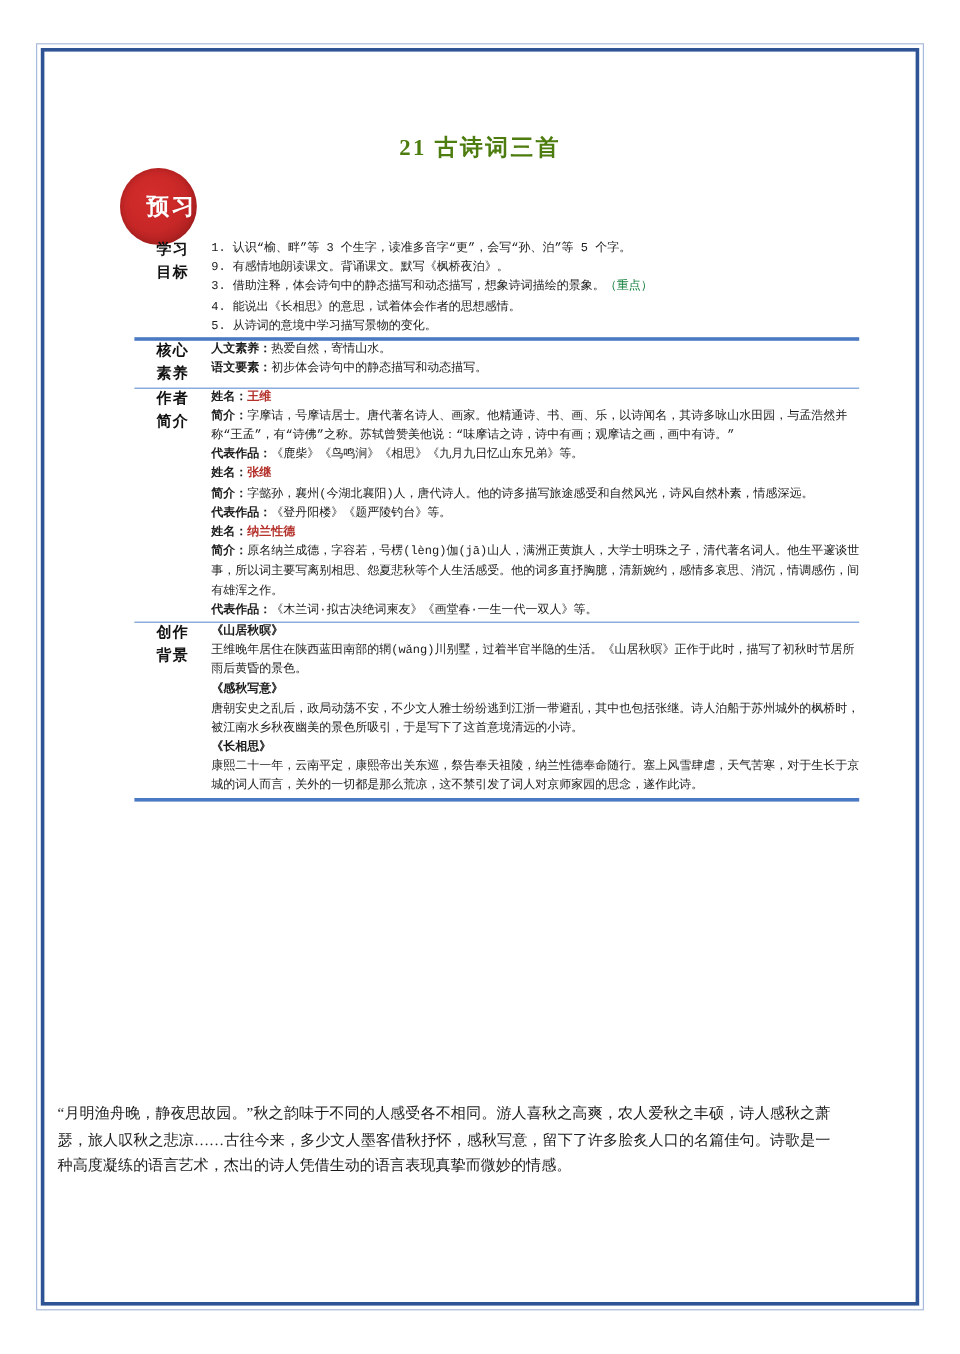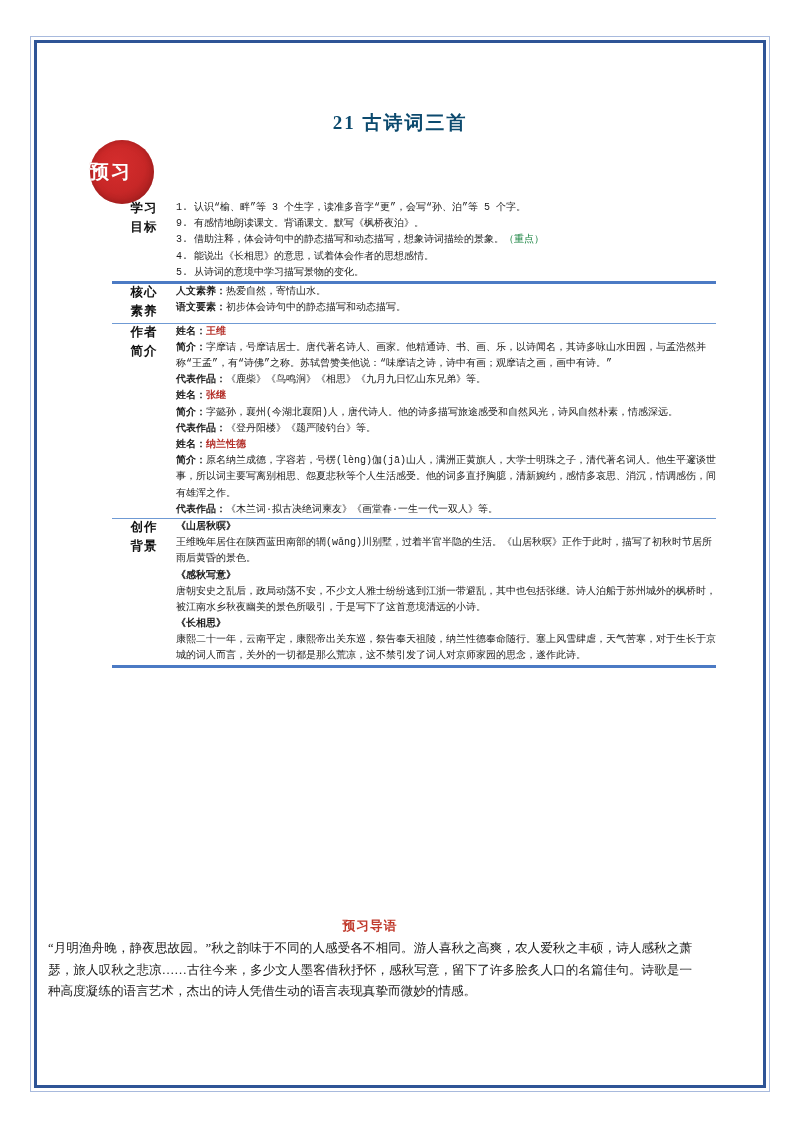--- a/index.html
+++ b/index.html
@@ -42,38 +42,38 @@
     left: 44px;
     top: 52px;
     width: 712px;
     height: 1024px;
   }
   
   .doc-title {
     text-align: center;
     font-size: 19px;
     font-weight: bold;
-    color: #0c4a6e;
+    color: #4d7c0f;
     letter-spacing: 2px;
     margin-top: 58px;
     font-family: "Liberation Serif", "DejaVu Serif", serif;
   }
   
   .seal {
     position: absolute;
-    left: 46px;
+    left: 56px;
     top: 88px;
     width: 64px;
     height: 64px;
     border-radius: 50%;
     background: radial-gradient(circle at 42% 38%, #d32020 0%, #c41a1a 52%, #a81414 78%, #b51d1d 100%);
     box-shadow: inset 0 0 6px rgba(120,10,10,0.55);
     display: flex;
     align-items: center;
-    justify-content: flex-start;
+    justify-content: flex-end;
     opacity: 0.94;
   }
   .seal-text {
     color: #ffffff;
     font-size: 19px;
     font-weight: bold;
     letter-spacing: 2px;
     font-family: "Liberation Serif", "DejaVu Serif", serif;
     text-shadow: 0 0 1px rgba(160,20,20,0.6);
   }
@@ -238,17 +238,16 @@
         </tr>
         <tr>
             <td colspan="2" class="row-div-thick"></td>
           </tr>
 
       </tbody>
     </table>
   </div>
 
   <div class="guide">
-    <div class="guide-title">预习导语</div>
     <div class="guide-body"><span class="guide-quote">“月明渔舟晚，静夜思故园。”</span><span>秋之韵味于不同的人感受各不相同。游人喜秋之高爽，农人爱秋之丰硕，诗人感秋之萧瑟，旅人叹秋之悲凉……古往今来，多少文人墨客借秋抒怀，感秋写意，留下了许多脍炙人口的名篇佳句。诗歌是一种高度凝练的语言艺术，杰出的诗人凭借生动的语言表现真挚而微妙的情感。</span></div>
   </div>
 
 </div>
 
 </body></html>

